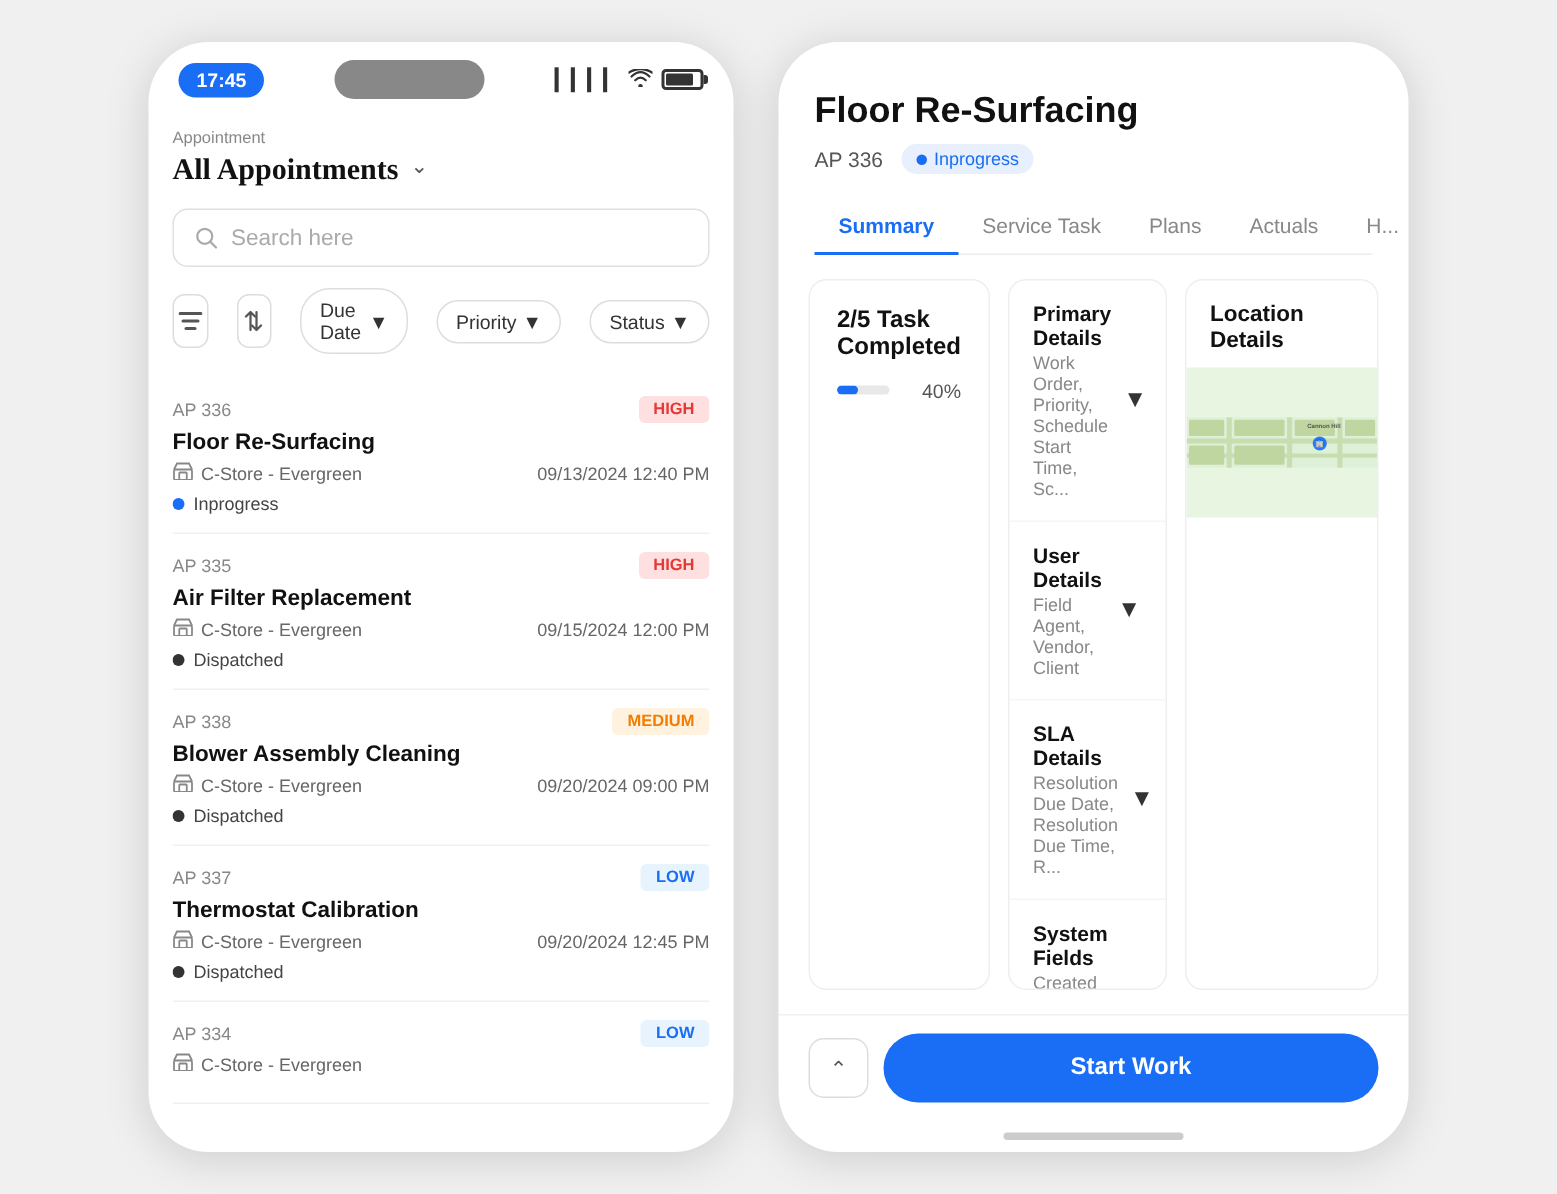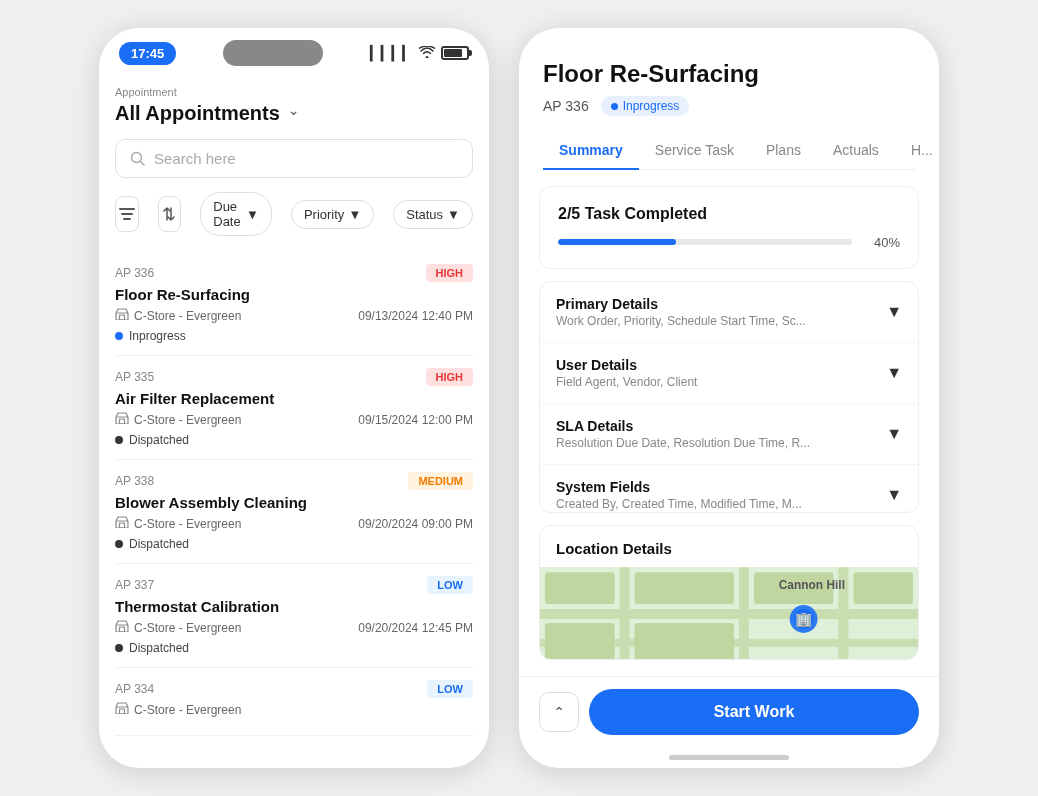--- a/index.html
+++ b/index.html
@@ -90,20 +90,21 @@
     .appointment-label {
       font-size: 11px;
       color: #888;
       margin-top: 12px;
       margin-bottom: 4px;
     }
     .appointment-title-row {
       display: flex;
       gap: 8px;
       margin-bottom: 14px;
+      font-family: Liberation Serif, serif;
     }
     .appointment-title {
       font-size: 20px;
       font-weight: 700;
       color: #111;
     }
     .dropdown-arrow {
       font-size: 14px;
       color: #555;
     }
@@ -274,21 +275,21 @@
     .tab-item.active {
       color: #1a6ef5;
       border-bottom-color: #1a6ef5;
       font-weight: 600;
     }
     .panel-body {
       flex: 1;
       overflow-y: auto;
       padding: 16px 20px;
       display: flex;
-      flex-direction: column;
+      flex-direction: row;
       gap: 12px;
     }
     .task-completed-card {
       border: 1px solid #eee;
       border-radius: 12px;
       padding: 18px;
     }
     .task-count-text {
       font-size: 16px;
       font-weight: 600;

